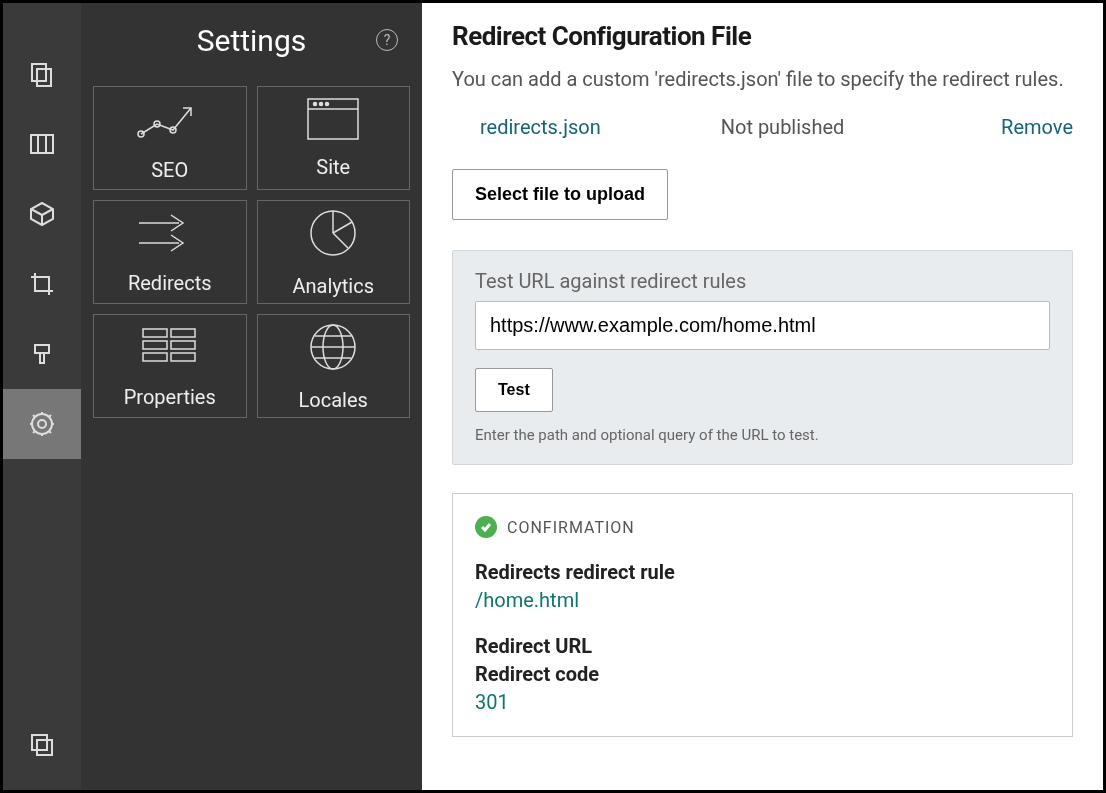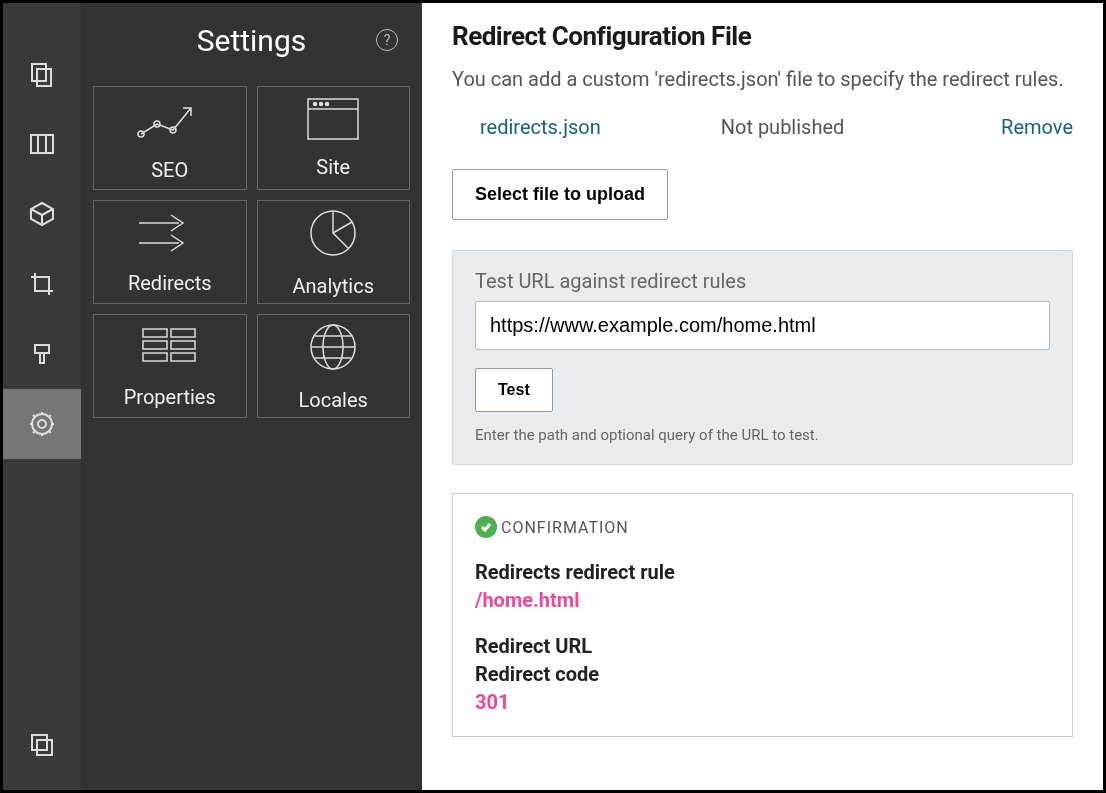--- a/index.html
+++ b/index.html
@@ -33,26 +33,26 @@
     .file-link { color: #17637a; font-size: 20px; cursor:pointer;margin-left:28px;}
     .file-status { color: #555; font-size: 20px; margin-left: 110px;}
     .file-remove { color: #17637a; font-size: 20px; margin-left:auto; cursor:pointer;}
     .upload-btn { border: 1px solid #999; background:#fff; padding: 14px 22px; font-size: 18px; font-weight: 700; cursor:pointer; border-radius:2px;}
     .test-box { background: #e9ecef; border: 1px solid #d4d7da; border-radius: 2px; margin-top: 30px; padding: 18px 22px 20px 22px;}
     .test-label { color:#666; font-size:20px; margin-bottom: 8px;}
     .test-input { width: 100%; border: 1px solid #bbb; padding: 12px 14px; font-size: 20px; background:#fff; margin-bottom: 18px; border-radius:2px;}
     .test-btn { border: 1px solid #999; background:#fff; padding: 12px 22px; font-size:16px; font-weight:700; cursor:pointer; border-radius:2px; margin-bottom: 14px;}
     .test-hint { color:#666; font-size:15px;}
     .result-box { border: 1px solid #ccc; margin-top: 28px; padding: 22px;}
-    .conf-row { display:flex; align-items:center; gap:4px; margin-bottom: 22px;}
+    .conf-row { display:flex; align-items:center; gap:10px; margin-bottom: 22px;}
     .check-icon { width:22px; height:22px; background:#4caf50; border-radius:50%; display:flex; align-items:center; justify-content:center;}
     .check-icon svg { stroke:#fff; stroke-width:3; fill:none;}
     .conf-label { color:#555; font-size:16px; letter-spacing:1px;}
     .result-k { font-weight:700; font-size:20px; color:#222; margin-bottom:4px;}
-    .result-v { color:#ec4899; font-size:20px; margin-bottom: 22px; font-weight: bold;}
+    .result-v { color:#0f766e; font-size:20px; margin-bottom: 22px;}
   </style>
 </head>
 <body>
 
 <div class="app">
 
   <div class="rail">
     <div class="rail-item">
       <svg width="26" height="26" viewBox="0 0 26 26">
           <rect x="3" y="3" width="14" height="17"></rect>

